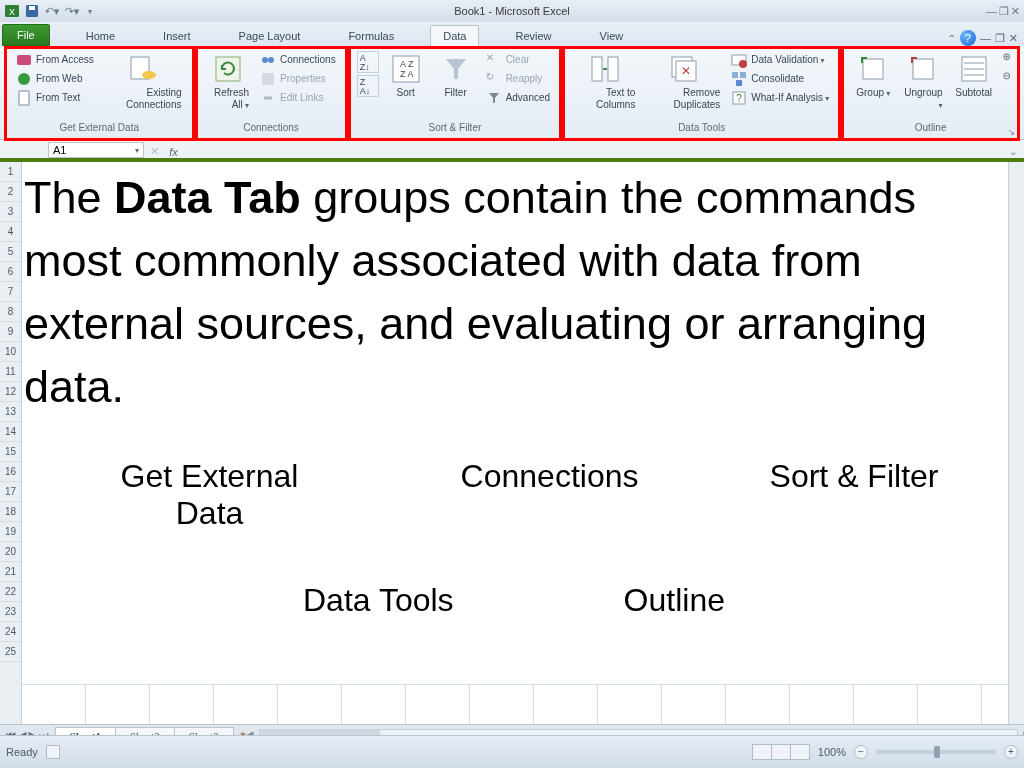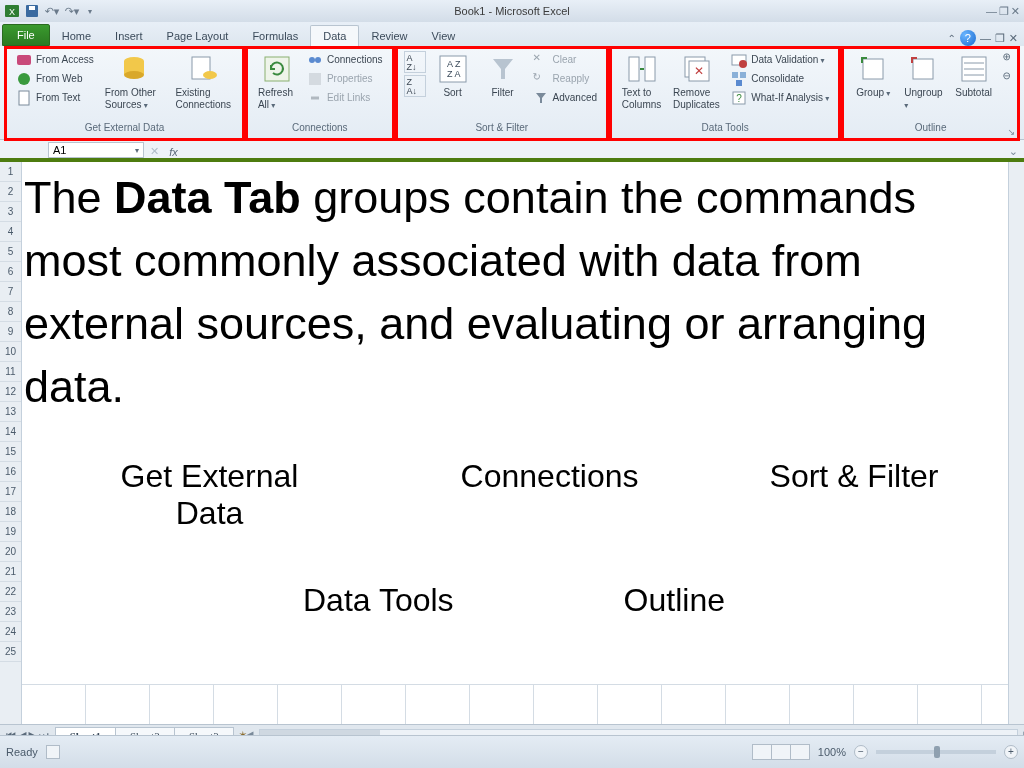--- a/index.html
+++ b/index.html
@@ -6,36 +6,36 @@
 body { width: 1024px; height: 768px; background: #fff; overflow: hidden; position: relative; }
 
 
 .titlebar { height: 22px; background: linear-gradient(#e8eff7,#d3dde8); display: flex; align-items: center; font-size: 11px; color: #3b3b3b; position: relative; }
 .titlebar .qat { display: flex; align-items: center; gap: 4px; padding-left: 4px; }
 .titlebar .icon-box { width: 16px; height: 16px; display: inline-flex; align-items: center; justify-content: center; }
 .titlebar .title-text { position: absolute; left: 50%; transform: translateX(-50%); }
 .titlebar .win-controls { margin-left: auto; display: flex; gap: 2px; padding-right: 4px; color: #6a7a8a; }
 
 
-.tabrow { height: 24px; background: linear-gradient(#e8eff7,#dde6ef); display: flex; align-items: flex-end; padding-left: 2px; font-size: 11px; position: relative; }
+.tabrow { height: 24px; background: linear-gradient(#e8eff7,#dde6ef); display: flex; align-items: flex-end; padding-left: 2px; font-size: 11px; position: relative; gap: 24px; }
 .file-tab { background: linear-gradient(#3a9a2e,#2c7a22); color: #fff; padding: 4px 14px; border-radius: 2px 2px 0 0; border: 1px solid #2a6a20; cursor: pointer; }
 .tab { padding: 4px 12px; color: #3b4a5a; cursor: pointer; }
 .tab.active { background: #f5f8fb; border: 1px solid #b8c4d0; border-bottom: none; border-radius: 2px 2px 0 0; }
 .tabrow .help-area { margin-left: auto; display: flex; align-items: center; gap: 4px; padding-right: 6px; color: #5a6a7a; }
 .help-ball { width: 16px; height: 16px; border-radius: 50%; background: radial-gradient(circle at 30% 30%, #6ab5ff, #1a6ad0); color: #fff; font-size: 11px; display: inline-flex; align-items: center; justify-content: center; }
 
 
 .ribbon { height: 94px; background: linear-gradient(#f3f7fb,#e4ecf4); border-bottom: 1px solid #b8c4d0; padding: 2px 4px 0 4px; display: flex; }
 .group { border-right: 1px solid #c4d0dc; padding: 2px 6px 0 6px; display: flex; flex-direction: column; position: relative; }
 .group-body { flex: 1; display: flex; align-items: flex-start; gap: 4px; }
 .group-label { height: 16px; font-size: 10px; color: #5a6a7a; text-align: center; padding-bottom: 1px; }
 .group-label.arrow::after { content: "↘"; position: absolute; right: 2px; bottom: 1px; font-size: 9px; color: #7a8a9a; }
 .highlight { border: 3px solid #ff0000; margin: -2px 0; }
 
-.big-btn { display: flex; flex-direction: column; align-items: center; justify-content: flex-start; padding: 2px 4px; font-size: 10px; color: #3b4652; text-align: left; line-height: 1.15; min-width: 46px; cursor: pointer; }
+.big-btn { display: flex; flex-direction: column; align-items: center; justify-content: flex-start; padding: 2px 4px; font-size: 10px; color: #3b4652; text-align: right; line-height: 1.15; min-width: 46px; cursor: pointer; }
 .big-btn .ico { width: 32px; height: 32px; margin-bottom: 2px; }
 .drop-arrow::after { content: " ▾"; font-size: 8px; color: #5a6a7a; }
 
 .stack { display: flex; flex-direction: column; gap: 1px; }
 .small-btn { display: flex; align-items: center; gap: 4px; font-size: 10px; color: #3b4652; padding: 1px 3px; line-height: 1.2; cursor: pointer; white-space: nowrap; }
 .small-btn .sico { width: 16px; height: 16px; flex: 0 0 16px; }
 .small-btn.disabled { color: #9aa4ae; }
 
 
 .ico, .sico { display: inline-block; }
@@ -139,28 +139,20 @@
                 <circle cx="8" cy="8" r="6" fill="#3a9a3e"></circle>
               </svg></span>
             <span>From Web</span>
           </div>
         <div class="small-btn">
             <span class="sico"><svg width="16" height="16">
                 <rect x="3" y="1" width="10" height="14" fill="#fff" stroke="#7a8a9a"></rect>
               </svg></span>
             <span>From Text</span>
           </div>
-      </div>
-      <div class="big-btn">
-        <span class="ico"><svg width="32" height="32">
-              <ellipse cx="16" cy="8" rx="10" ry="4" fill="#f2c84a"></ellipse>
-              <rect x="6" y="8" width="20" height="14" fill="#f2c84a"></rect>
-              <ellipse cx="16" cy="22" rx="10" ry="4" fill="#d9a82a"></ellipse>
-            </svg></span>
-        <span class="drop-arrow">From Other Sources</span>
       </div>
       <div class="big-btn">
         <span class="ico"><svg width="32" height="32">
               <rect x="4" y="4" width="18" height="22" fill="#fff" stroke="#8a9aaa"></rect>
               <ellipse cx="22" cy="22" rx="7" ry="4" fill="#f2c84a"></ellipse>
             </svg></span>
         <span>Existing Connections</span>
       </div>
     </div>
     <div class="group-label">Get External Data</div>

